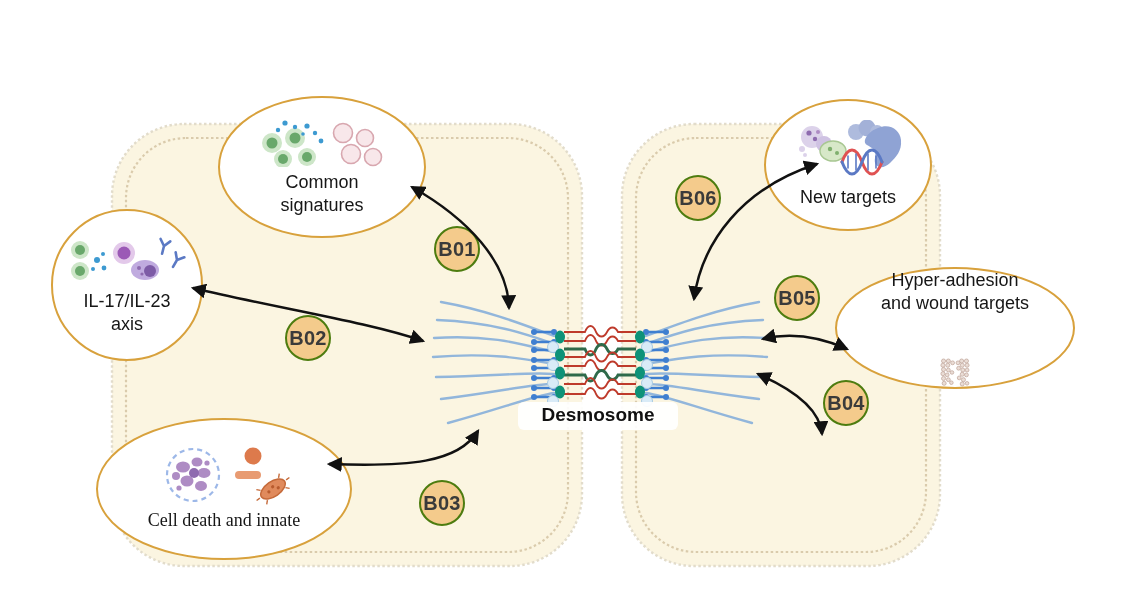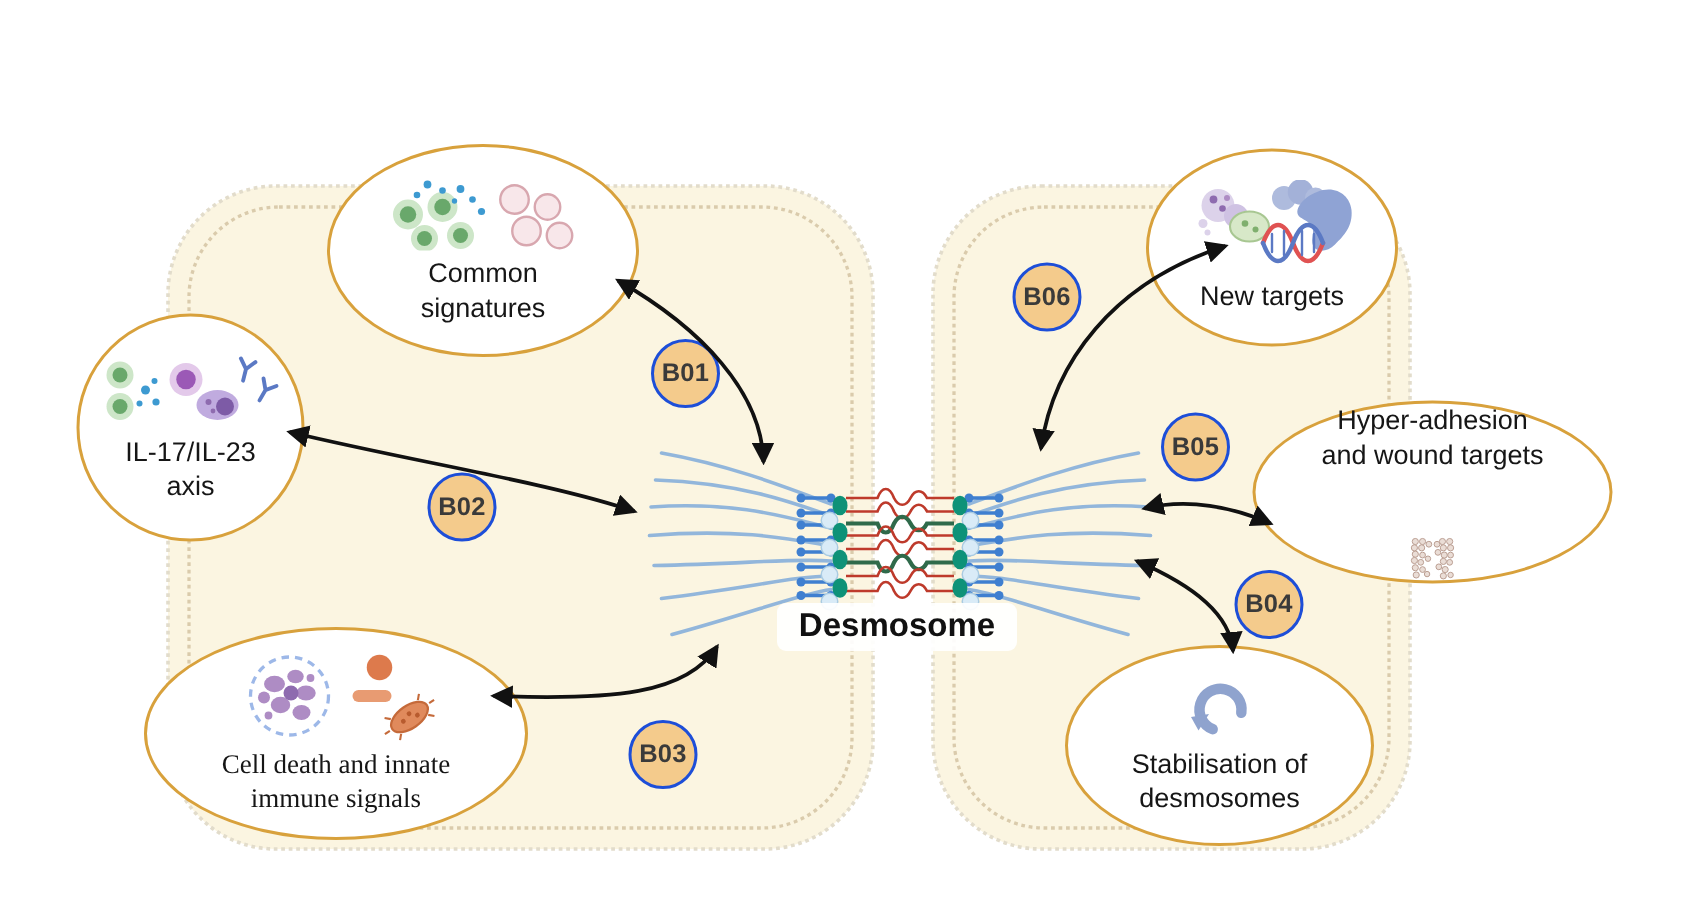--- a/index.html
+++ b/index.html
@@ -19,33 +19,33 @@
   .bubble .label{font-size:18px;line-height:1.28;color:#161616;}
   .bubble .icon{margin-bottom:4px;}
   #bubble-common{left:218px;top:60px;width:208px;height:142px;}
   #bubble-il17{left:51px;top:173px;width:152px;height:152px;}
   #bubble-celldeath{left:96px;top:382px;width:256px;height:142px;font-family:Liberation Serif, serif;}
   #bubble-newtargets{left:764px;top:63px;width:168px;height:132px;}
   #bubble-hyper{left:835px;top:231px;width:240px;height:122px;gap:40px;}
   #bubble-stabil{left:710px;top:394px;width:206px;height:134px;}
   .badge{
     position:absolute;z-index:4;width:46px;height:46px;border-radius:50%;
-    background:#F4CB8C;border:2px solid #1d4ed8;box-sizing:border-box;
+    background:#F4CB8C;border:2px solid #4d7c0f;box-sizing:border-box;
     display:flex;align-items:center;justify-content:center;
-    font-size:17px;font-weight:600;color:#3a3a3a;letter-spacing:.2px;
+    font-size:20px;font-weight:600;color:#3a3a3a;letter-spacing:.2px;
   }
   #badge-b01{left:434px;top:190px;}
   #badge-b02{left:285px;top:279px;}
   #badge-b03{left:419px;top:444px;}
   #badge-b04{left:823px;top:344px;}
   #badge-b05{left:774px;top:239px;}
   #badge-b06{left:675px;top:139px;}
   .desmo-label{
     position:absolute;z-index:2;left:518px;top:366px;width:160px;
-    text-align:center;font-size:22px;font-weight:bold;color:#111;
+    text-align:center;font-size:19px;font-weight:bold;color:#111;
     background:rgba(255,255,255,.92);border-radius:6px;padding:2px 0 4px 0;
   }
 </style>
 </head>
 <body>
 
 <div class="canvas">
 
   <svg class="underlay" width="1125" height="600" viewBox="0 0 1125 600">
 
@@ -275,21 +275,20 @@
             <line x1="113" y1="38" x2="110" y2="35"></line>
               <line x1="135" y1="38" x2="138" y2="35"></line>
             <line x1="113" y1="50" x2="110" y2="53"></line>
               <line x1="135" y1="50" x2="138" y2="53"></line>
           </g>
         </g>
       </g>
     </svg>
     <div class="label">
       <div>Cell death and innate</div>
-      <div>immune signals</div>
     </div>
   </div>
 
   <div class="bubble" id="bubble-newtargets">
     <svg class="icon" width="116" height="62" viewBox="0 0 116 62">
       <g>
         <circle cx="22" cy="17" r="11" fill="#DCD2EA"></circle>
           <circle cx="34" cy="24" r="8" fill="#CFC2E3"></circle>
         <circle cx="12" cy="29" r="3" fill="#DCD2EA"></circle>
           <circle cx="15" cy="35" r="2" fill="#DCD2EA"></circle>
@@ -355,30 +354,20 @@
         <circle cx="47" cy="27" r="3.4"></circle>
           <circle cx="54" cy="28" r="3.2"></circle>
         <circle cx="42" cy="33" r="3.2"></circle>
           <circle cx="49" cy="36" r="3.4"></circle>
           <circle cx="55" cy="42" r="3"></circle>
         <circle cx="47" cy="43" r="3.4"></circle>
       </g>
     </svg>
   </div>
 
-  <div class="bubble" id="bubble-stabil">
-    <svg class="icon" width="46" height="44" viewBox="0 0 46 44">
-      <path d="M12,32 A14,14 0 1 1 34,32" fill="none" stroke="#8FA3CE" stroke-width="7" stroke-linecap="round" transform="rotate(-30 23 22)"></path>
-      <path d="M4,28 l12,-2 l-7,11 z" fill="#8FA3CE"></path>
-    </svg>
-    <div class="label">
-      <div>Stabilisation of</div>
-      <div>desmosomes</div>
-    </div>
-  </div>
 
   <div class="badge" id="badge-b01">
       <span>B01</span>
     </div>
   <div class="badge" id="badge-b02">
       <span>B02</span>
     </div>
   <div class="badge" id="badge-b03">
       <span>B03</span>
     </div>

